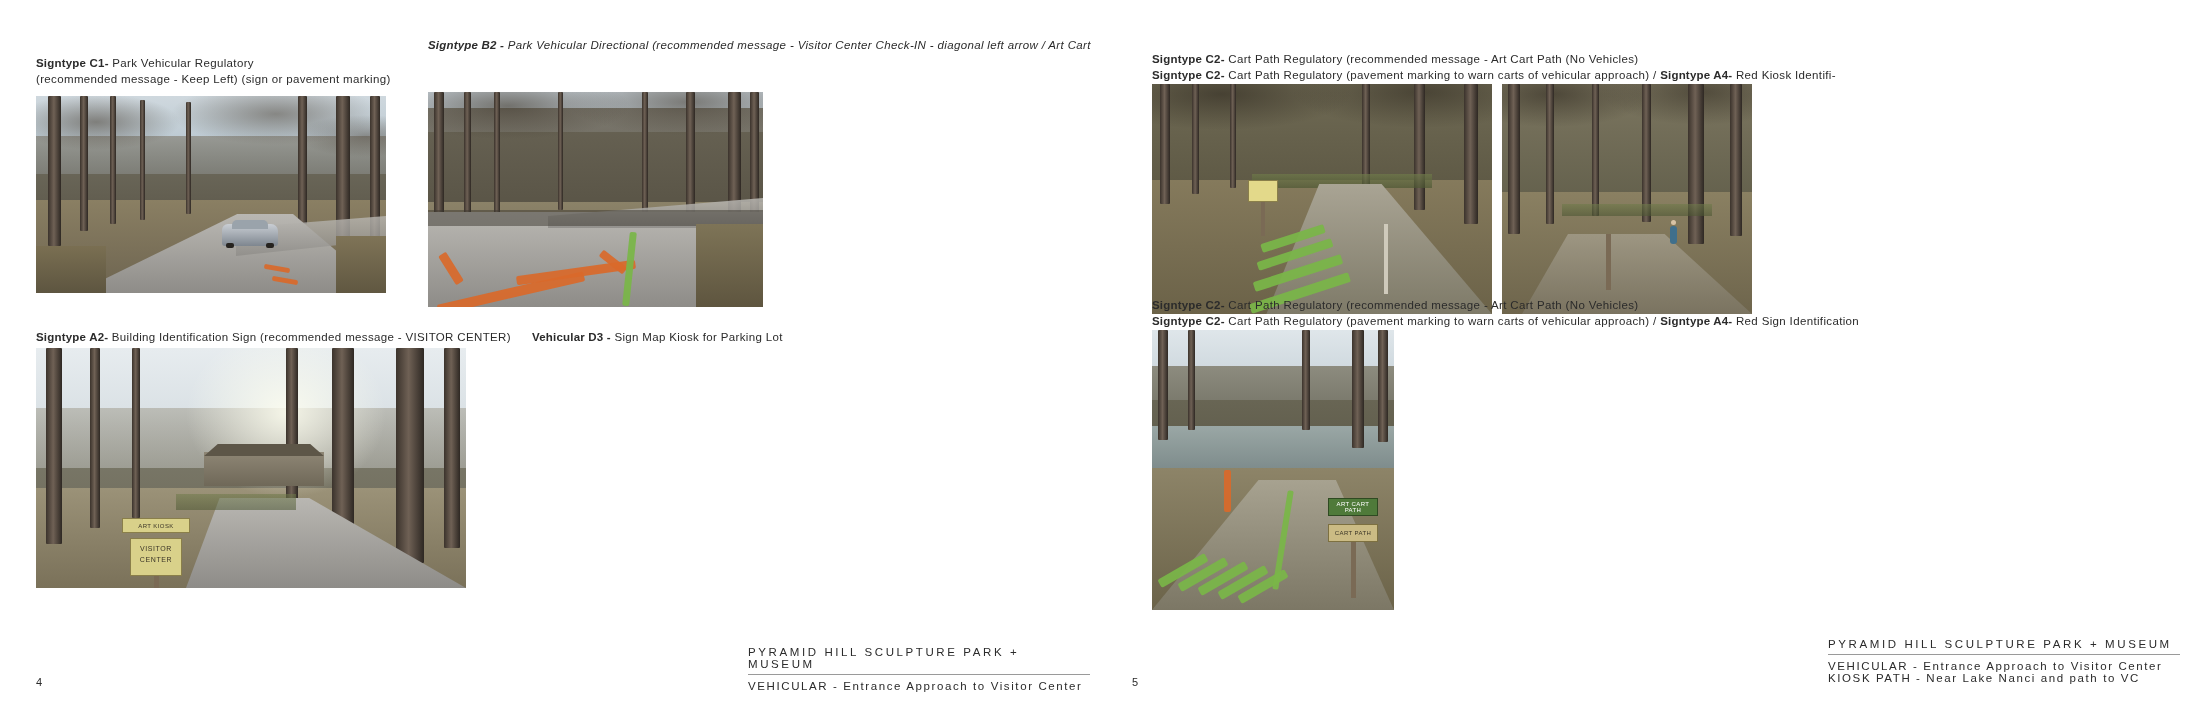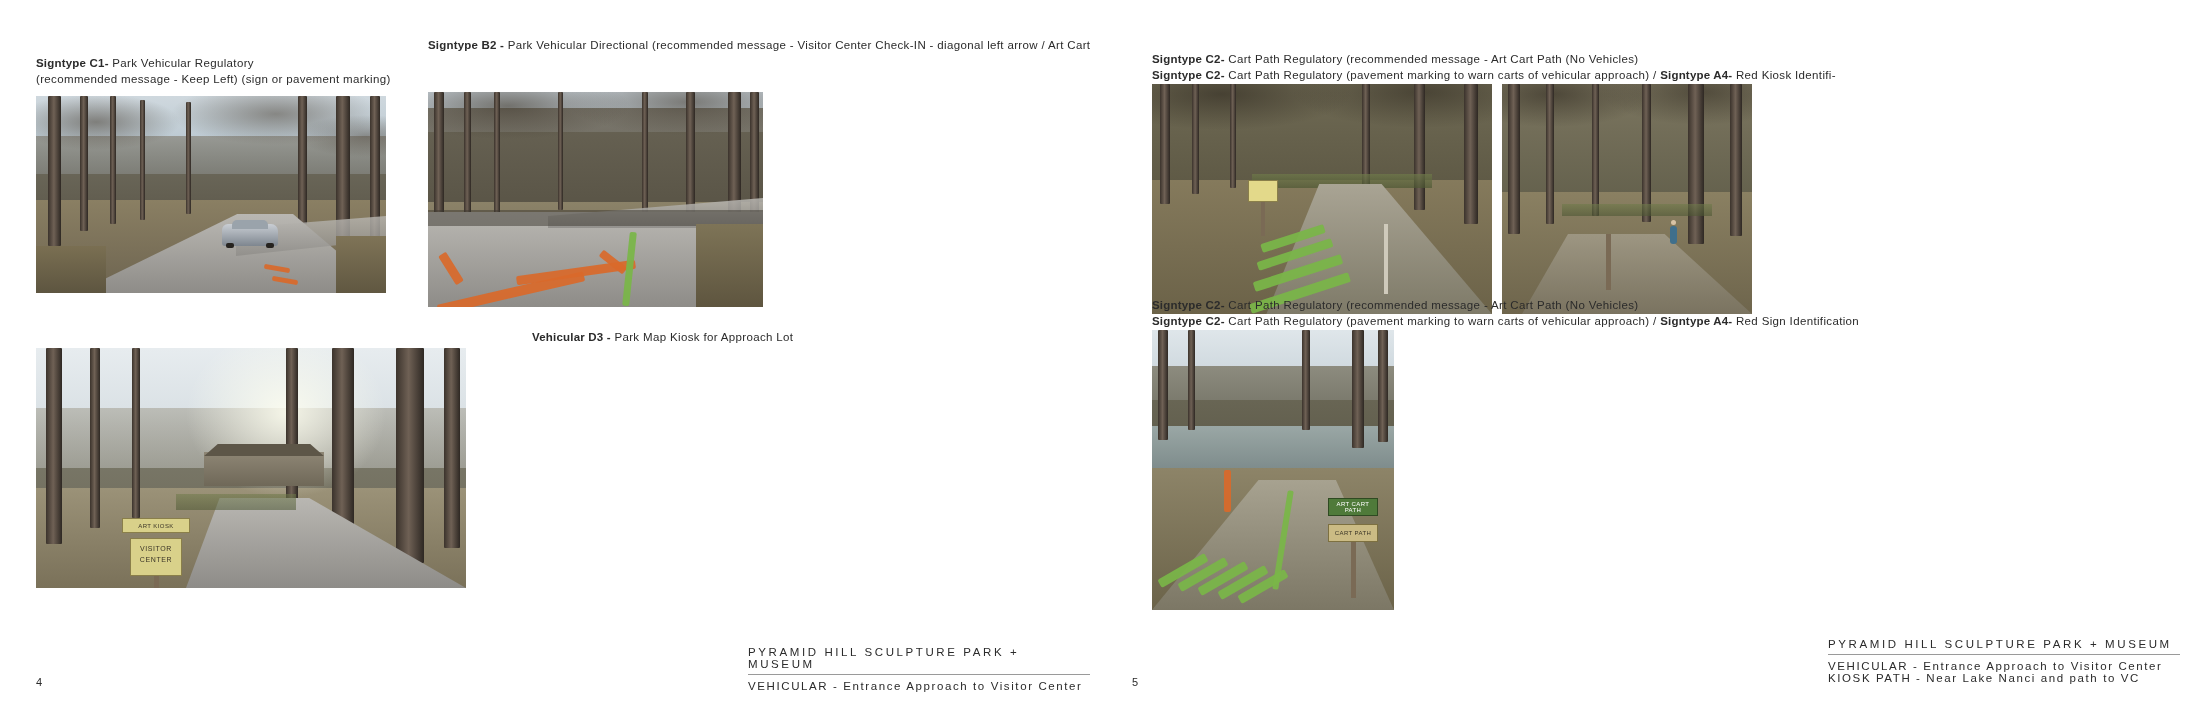--- a/index.html
+++ b/index.html
@@ -159,21 +159,21 @@
       <div style="position:absolute;left:190px;top:147px;width:8px;height:5px;background:#26231f;border-radius:2px;"></div>
       <div style="position:absolute;left:230px;top:147px;width:8px;height:5px;background:#26231f;border-radius:2px;"></div>
 
       <div class="orange-marking" style="left:228px;top:170px;width:26px;height:5px;transform:rotate(10deg);"></div>
       <div class="orange-marking" style="left:236px;top:182px;width:26px;height:5px;transform:rotate(10deg);"></div>
 
       <div style="position:absolute;left:0;top:150px;width:70px;height:47px;background:linear-gradient(180deg,#7a6f52,#5d5540);"></div>
       <div style="position:absolute;left:300px;top:140px;width:50px;height:57px;background:linear-gradient(180deg,#7f7457,#605741);"></div>
     </div>
 
-    <div class="caption" style="position:absolute;left:428px;top:38px;width:650px;">
+    <div class="caption" style="position:absolute;left:428px;top:38px;width:650px;font-style:italic;">
       <span class="ln"><b>Signtype B2 -</b><span> Park Vehicular Directional (recommended message - Visitor Center Check-IN - diagonal left arrow / Art Cart</span></span>
     </div>
 
     <div class="photo" style="left:428px;top:92px;width:335px;height:215px;position:absolute;">
       <div class="sky" style="top:0;height:40px;background:linear-gradient(180deg,#c6cfd6,#b4bfc6);"></div>
       <div class="mid" style="top:16px;height:110px;background:linear-gradient(180deg,rgba(104,96,80,.75),rgba(86,80,66,.9));"></div>
       <div class="ground" style="top:110px;height:105px;background:linear-gradient(180deg,#8b8268,#6a6250);"></div>
       <div style="position:absolute;inset:0;background:
             radial-gradient(170px 46px at 80px 14px, rgba(62,54,42,.6), transparent 72%),
             radial-gradient(170px 46px at 260px 10px, rgba(62,54,42,.55), transparent 72%);"></div>
@@ -194,23 +194,26 @@
       <div class="orange-marking" style="left:8px;top:196px;width:150px;height:10px;transform:rotate(-13deg);"></div>
       <div class="orange-marking" style="left:6px;top:172px;width:34px;height:9px;transform:rotate(58deg);"></div>
       <div class="orange-marking" style="left:88px;top:176px;width:120px;height:9px;transform:rotate(-8deg);"></div>
       <div class="orange-marking" style="left:170px;top:166px;width:30px;height:8px;transform:rotate(38deg);"></div>
 
       <div class="green-marking" style="left:198px;top:140px;width:7px;height:74px;transform:rotate(6deg);"></div>
 
       <div style="position:absolute;left:268px;top:132px;width:67px;height:83px;background:linear-gradient(180deg,#7e7457,#5e553f);"></div>
     </div>
 
+    <div class="caption" style="position:absolute;left:36px;top:330px;width:470px;">
+      <span class="ln"><b>Signtype A2-</b><span> Building Identification Sign (recommended message - VISITOR CENTER)</span></span>
+    </div>
 
     <div class="caption" style="position:absolute;left:532px;top:330px;width:330px;">
-      <span class="ln"><b>Vehicular D3 -</b><span> Park Map Kiosk for Approach Lot</span></span>
+      <span class="ln"><b>Vehicular D3 -</b><span> Sign Map Kiosk for Parking Lot</span></span>
     </div>
 
     <div class="photo" style="left:36px;top:348px;width:430px;height:240px;position:absolute;">
       <div class="sky" style="top:0;height:120px;background:linear-gradient(180deg,#e7ecef,#cfd8dd);"></div>
       <div class="mid" style="top:60px;height:90px;background:linear-gradient(180deg,rgba(150,144,126,.45),rgba(120,114,96,.7));"></div>
       <div class="ground" style="top:140px;height:100px;background:linear-gradient(180deg,#9b9278,#7a7159);"></div>
 
       <div style="position:absolute;left:150px;top:-20px;width:200px;height:170px;background:radial-gradient(closest-side, rgba(255,255,240,.85), rgba(255,255,240,0));"></div>
 
       <div class="trunk" style="left:10px;top:0;width:16px;height:196px;"></div>

